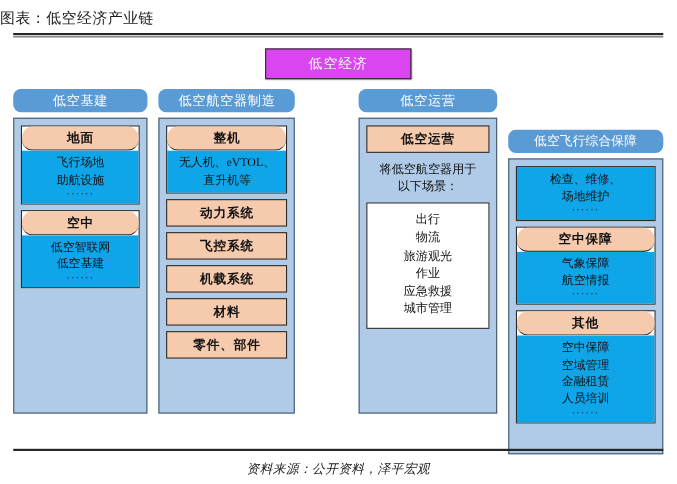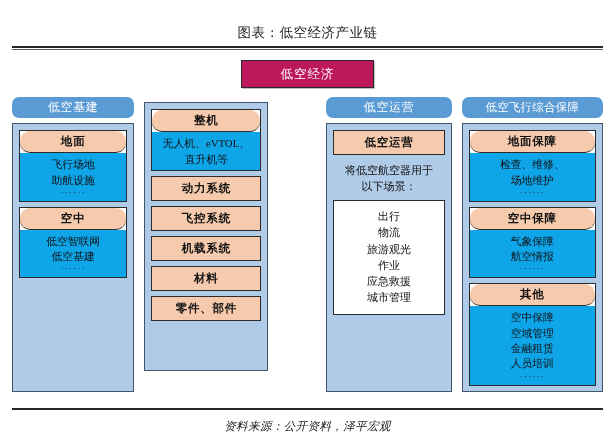--- a/index.html
+++ b/index.html
@@ -11,22 +11,21 @@
     width: 615px;
     height: 440px;
     font-family: "Liberation Serif", "DejaVu Serif", serif;
     color: #1a1a1a;
     overflow: hidden;
     position: relative;
   }
 
   
   .title-wrap {
-    padding-top: 24px;
-    text-align: center;
+    padding-top: 8px;
   }
   .chart-title {
     font-size: 13.5px;
     letter-spacing: 0.5px;
     color: #1a1a1a;
     line-height: 1.35;
   }
   .rule-top {
     margin: 4px 12px 0 12px;
     border-top: 2px solid #262626;
@@ -37,21 +36,21 @@
 
   
   .root-row {
     display: flex;
     justify-content: center;
     margin-top: 10px;
   }
   .root-node {
     width: 131px;
     height: 26px;
-    background: #be185d;
+    background: #d946ef;
     border: 1.5px solid #2b2b2b;
     color: #ffffff;
     font-size: 12.5px;
     display: flex;
     align-items: center;
     justify-content: center;
     letter-spacing: 1px;
     box-shadow: 1px 1px 0 rgba(0,0,0,0.25);
   }
 
@@ -63,21 +62,21 @@
     box-sizing: border-box;
     align-items: flex-start;
   }
   .col {
     display: flex;
     flex-direction: column;
   }
   .col-1 { width: 128px; }
   .col-2 { width: 130px; }
   .col-3 { width: 131px; margin-left: 48px; }
-  .col-4 { width: 148px; }
+  .col-4 { width: 148px; margin-top: 37px; }
 
   .col-head {
     height: 21px;
     background: #5B9BD5;
     border-radius: 7px;
     color: #ffffff;
     font-size: 12px;
     display: flex;
     align-items: center;
     justify-content: center;
@@ -220,20 +219,21 @@
         <div class="block-body">
           <div>低空智联网</div>
           <div>低空基建</div>
           <span class="dots">······</span>
         </div>
       </div>
     </div>
   </div>
 
   <div class="col col-2">
+    <div class="col-head">低空航空器制造</div>
     <div class="panel panel-h-268">
       <div class="block">
         <div class="block-head">整机</div>
         <div class="block-body">
           <div>无人机、eVTOL、</div>
           <div>直升机等</div>
         </div>
       </div>
       <div class="block solo">动力系统</div>
       <div class="block solo">飞控系统</div>
@@ -259,21 +259,20 @@
         <div>应急救援</div>
         <div>城市管理</div>
       </div>
     </div>
   </div>
 
   <div class="col col-4">
     <div class="col-head">低空飞行综合保障</div>
     <div class="panel panel-h-268">
       <div class="block">
-        <div class="block-head">地面保障</div>
         <div class="block-body">
           <div>检查、维修、</div>
           <div>场地维护</div>
           <span class="dots">······</span>
         </div>
       </div>
       <div class="block">
         <div class="block-head">空中保障</div>
         <div class="block-body">
           <div>气象保障</div>

